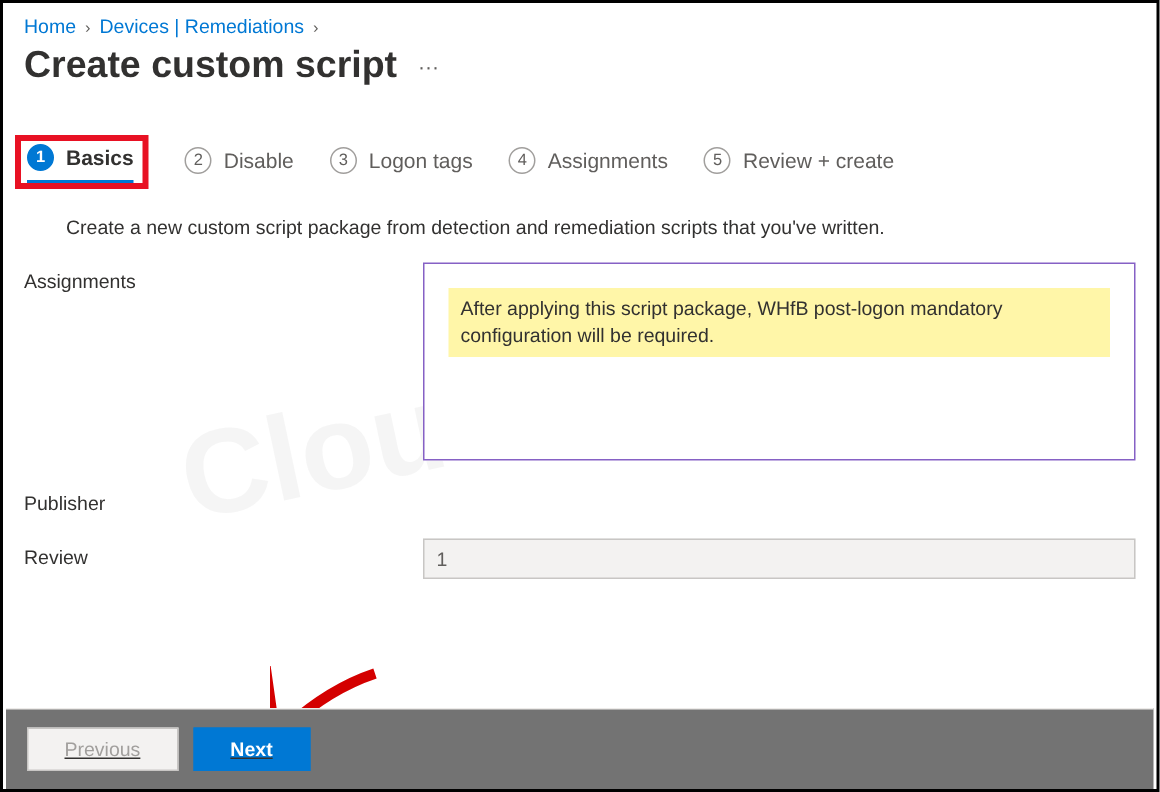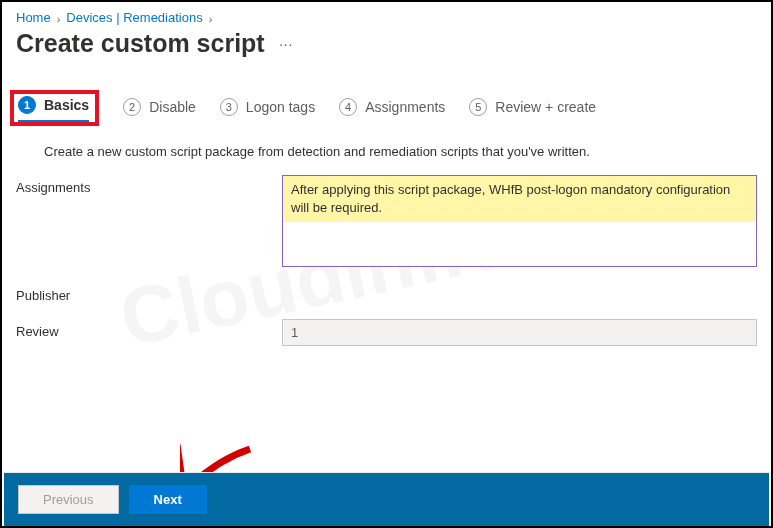--- a/index.html
+++ b/index.html
@@ -153,23 +153,23 @@
       font-size: 14px;
     }
     .textarea-box {
       width: 100%;
       border: 1px solid #8661c5;
       font-size: 13px;
       font-family: inherit;
       color: #323130;
       outline: none;
       resize: none;
-      height: 92px;
-      background: #fff;
-      padding: 0;
+      height: 132px;
+      background: #fff;
+      padding: 16px;
       overflow: hidden;
     }
     .desc-highlight {
       background: #fff6a8;
       display: block;
       padding: 5px 8px 5px 8px;
       line-height: 1.4;
     }
     .readonly-box {
       width: 100%;
@@ -191,21 +191,22 @@
     }
     .footer {
       position: absolute;
       bottom: 0;
       left: 2px;
       right: 2px;
       border-top: 1px solid #edebe9;
       padding: 12px 14px;
       display: flex;
       gap: 10px;
-      background: #0369a1;
+      background: #737373;
+      text-decoration: underline;
     }
     .btn {
       padding: 6px 24px;
       font-size: 13px;
       border: 1px solid #c8c6c4;
       cursor: pointer;
       font-family: inherit;
     }
     .btn-prev {
       background: #f3f2f1;

